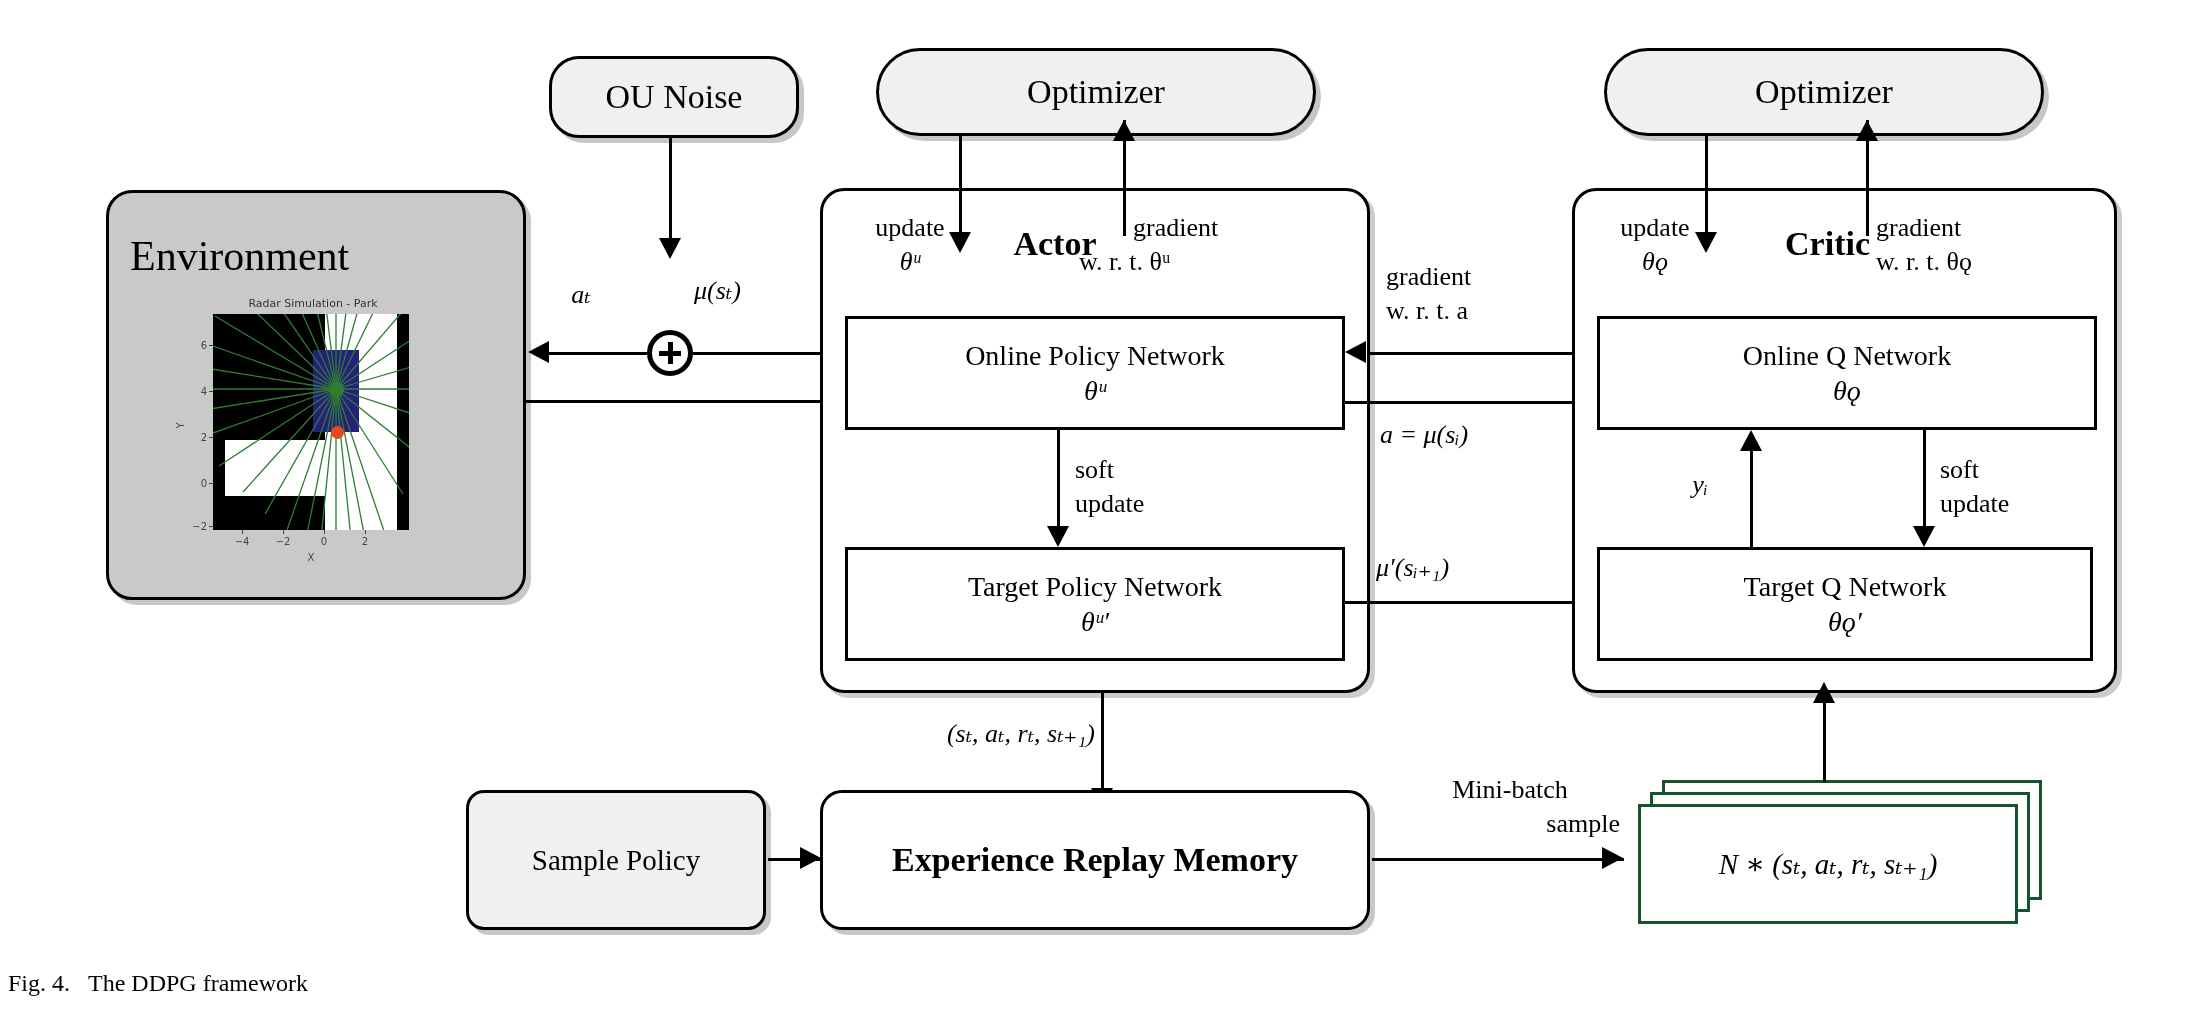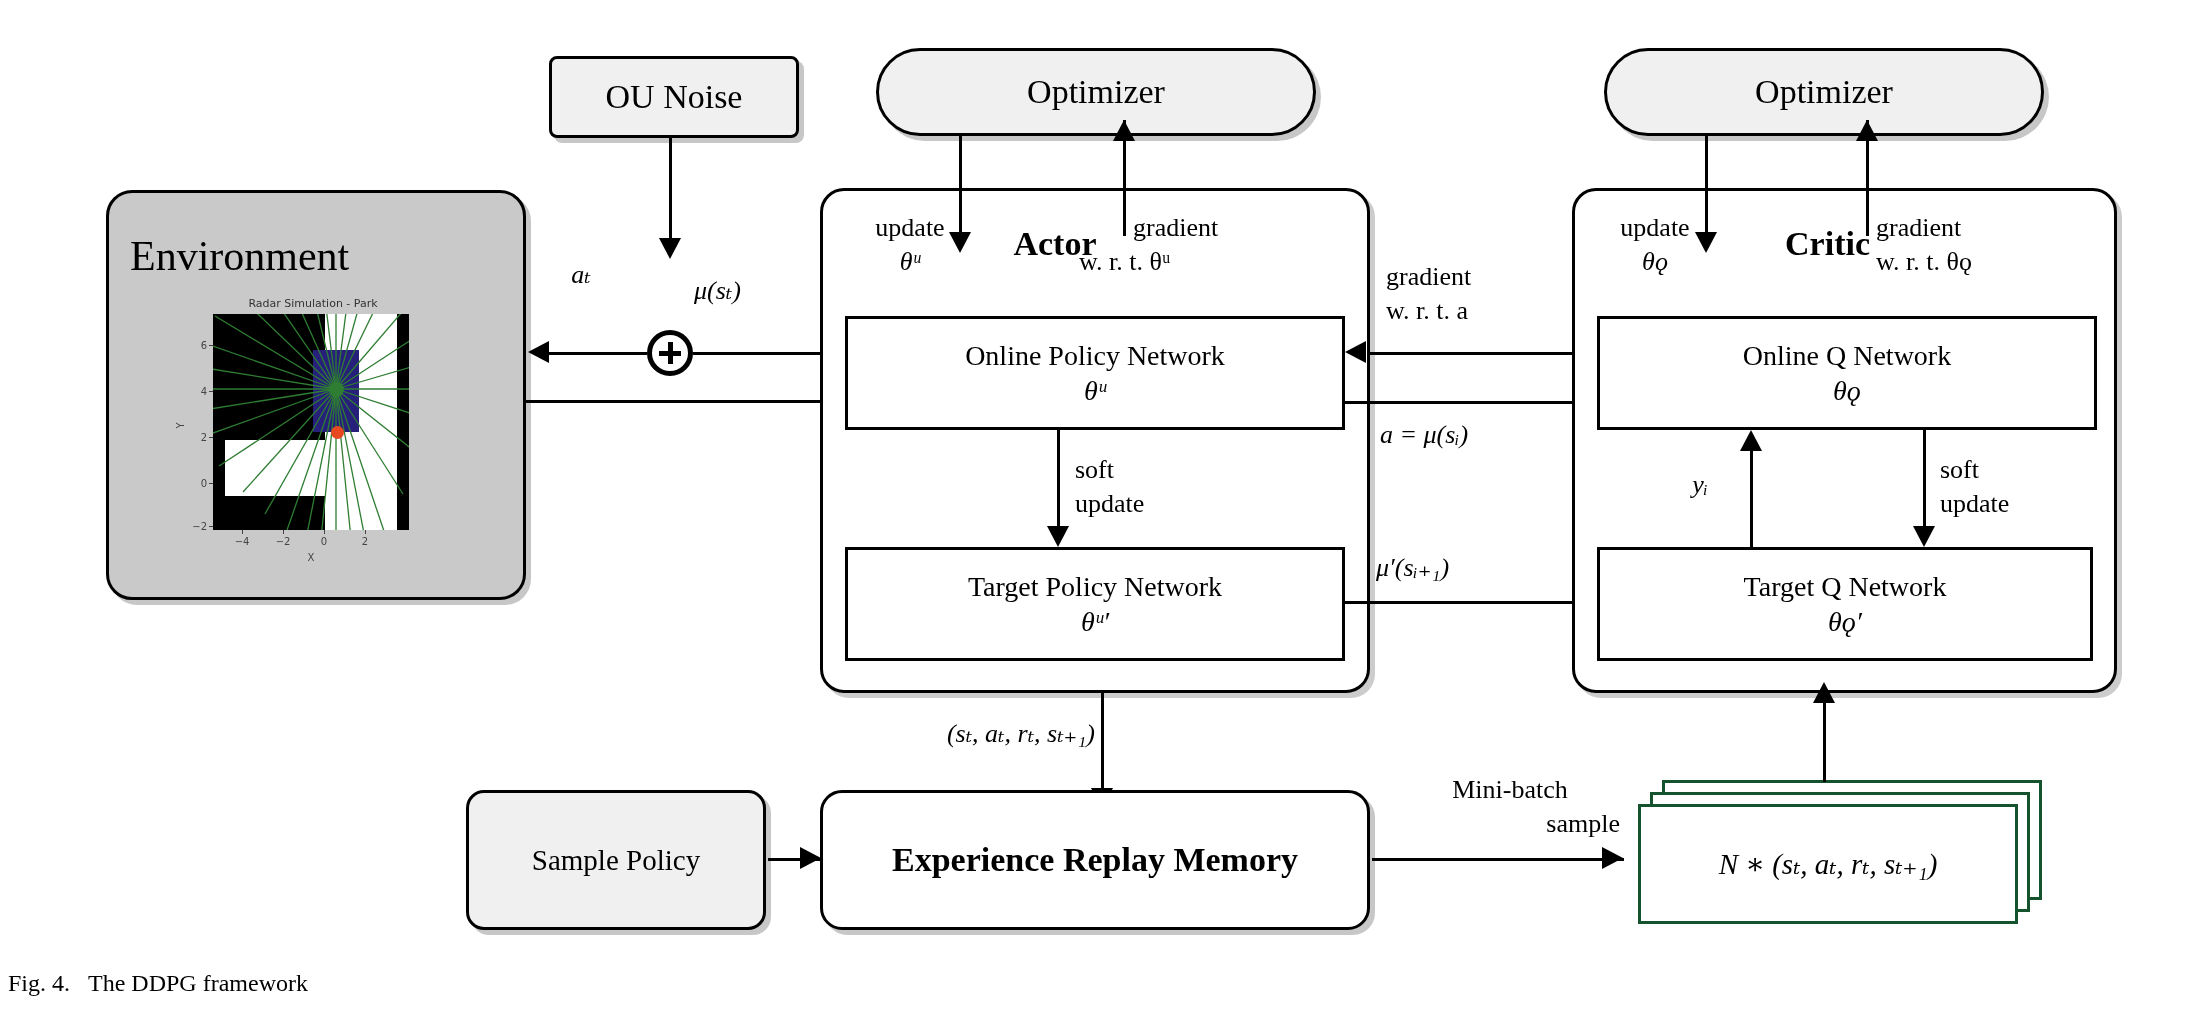--- a/index.html
+++ b/index.html
@@ -188,30 +188,30 @@
   <div class="tickmark" style="left:283px; top:530px; width:1px; height:4px;"></div>
   <div class="tick-lbl" style="left:271px; top:536px; width:24px; text-align:center;">−2</div>
   <div class="tickmark" style="left:324px; top:530px; width:1px; height:4px;"></div>
   <div class="tick-lbl" style="left:313px; top:536px; width:22px; text-align:center;">0</div>
   <div class="tickmark" style="left:365px; top:530px; width:1px; height:4px;"></div>
   <div class="tick-lbl" style="left:354px; top:536px; width:22px; text-align:center;">2</div>
 
   <div class="axis-name" style="left:296px; top:552px; width:30px; text-align:center;">X</div>
   <div class="axis-name" style="left:172px; top:420px; width:16px; text-align:center; transform:rotate(-90deg);">Y</div>
 
-  <div class="rbox filled" style="left:549px; top:56px; width:250px; height:82px; border-radius:8px;">
+  <div class="rbox filled" style="left:549px; top:56px; width:250px; height:82px; border-radius:30px;">
     <div class="ctr t-big">OU Noise</div>
   </div>
 
   <div class="vline" style="left:669px; top:138px; height:104px;"></div>
   <div class="arr arr-d" style="left:659px; top:238px;"></div>
 
   <div class="plus-circle" style="left:647px; top:330px;"></div>
 
-  <div class="abs t-lbl mathi" style="left:546px; top:259px; width:70px; text-align:center;">aₜ</div>
+  <div class="abs t-lbl mathi" style="left:546px; top:279px; width:70px; text-align:center;">aₜ</div>
 
   <div class="abs t-lbl mathi" style="left:694px; top:275px; width:120px; text-align:left;">μ(sₜ)</div>
 
   <div class="hline" style="left:693px; top:352px; width:152px;"></div>
   <div class="hline" style="left:549px; top:352px; width:98px;"></div>
   <div class="arr arr-l" style="left:528px; top:341px;"></div>
 
   <div class="hline" style="left:526px; top:400px; width:315px;"></div>
   <div class="arr arr-r" style="left:821px; top:389px;"></div>
 

